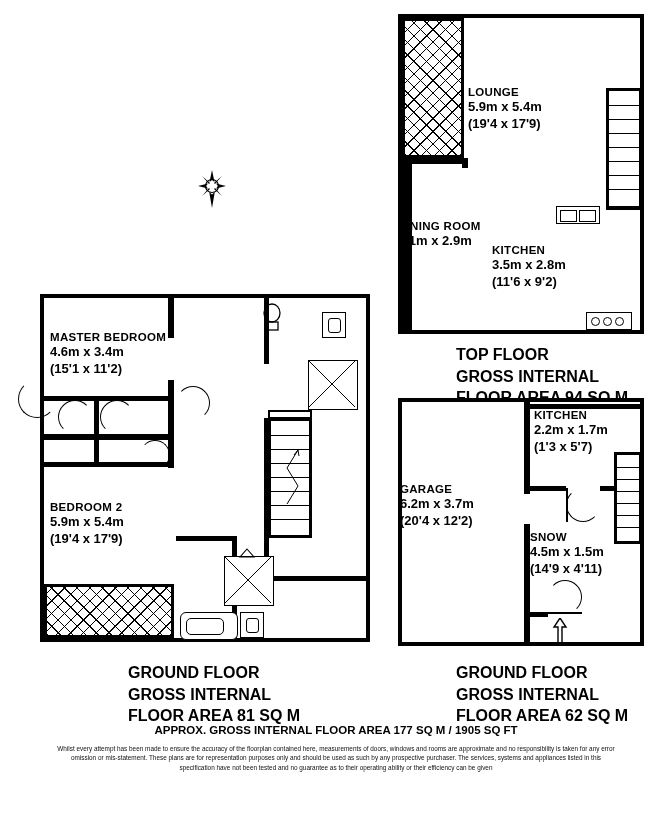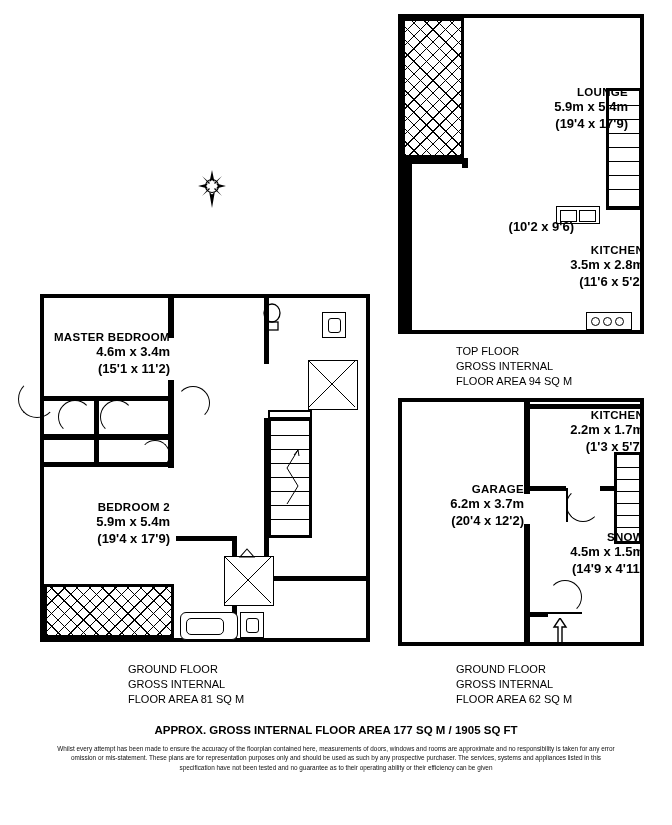--- a/index.html
+++ b/index.html
@@ -8,24 +8,24 @@
     font-family:"Liberation Sans", sans-serif;
     color:#000;
     overflow:hidden;
   }
   .stage { position:absolute; left:0; top:0; width:672px; height:825px; }
 
   
   .wall { position:absolute; background:#000; }
   .thin { position:absolute; background:#000; }
   .outline { position:absolute; border:4px solid #000; background:#fff; box-sizing:border-box; }
-  .label { position:absolute; text-align:right; line-height:1.25; }
+  .label { position:absolute; text-align:left; line-height:1.25; }
   .label .t { font-weight:bold; font-size:11.5px; letter-spacing:.3px; }
   .label .d { font-weight:bold; font-size:13px; }
-  .areablock { position:absolute; font-weight:normal; font-size:11px; line-height:1.35; }
+  .areablock { position:absolute; font-weight:bold; font-size:16px; line-height:1.35; }
 
   .hatch {
     position:absolute;
     background-color:#fff;
     background-image:
       repeating-linear-gradient(45deg, #000 0 1px, transparent 1px 9px),
       repeating-linear-gradient(-45deg, #000 0 1px, transparent 1px 9px);
     border:3px solid #000;
     box-sizing:border-box;
   }
@@ -80,27 +80,28 @@
       <div style="position:absolute; left:28px; top:4px; width:7px; height:7px; border:1px solid #000; border-radius:50%;"></div>
     </div>
 
     <div class="label" style="left:468px; top:85px; width:160px;">
       <div class="t">LOUNGE</div>
       <div class="d">5.9m x 5.4m</div>
       <div class="d">(19'4 x 17'9)</div>
     </div>
 
     <div class="label" style="left:398px; top:219px; width:176px;">
-      <div class="d">(10'2 x 9'6)</div>
+      <div class="t">DINING ROOM</div>
+      <div class="d">3.1m x 2.9m</div>
     </div>
 
     <div class="label" style="left:492px; top:243px; width:152px;">
       <div class="t">KITCHEN</div>
       <div class="d">3.5m x 2.8m</div>
-      <div class="d">(11'6 x 5'2)</div>
+      <div class="d">(11'6 x 9'2)</div>
     </div>
 
     <div class="areablock" style="left:456px; top:344px;">
       <div>TOP FLOOR</div>
       <div>GROSS INTERNAL</div>
       <div>FLOOR AREA 94 SQ M</div>
     </div>
   </div>
 
   <div>

